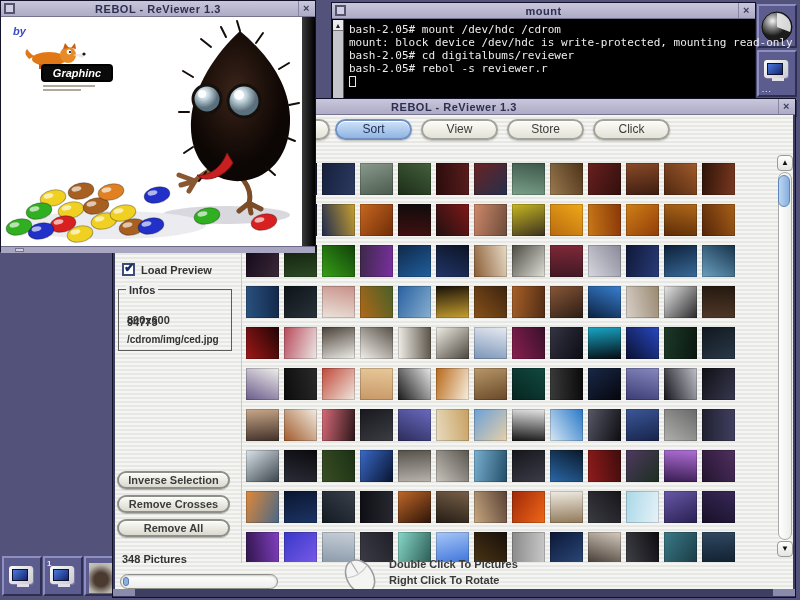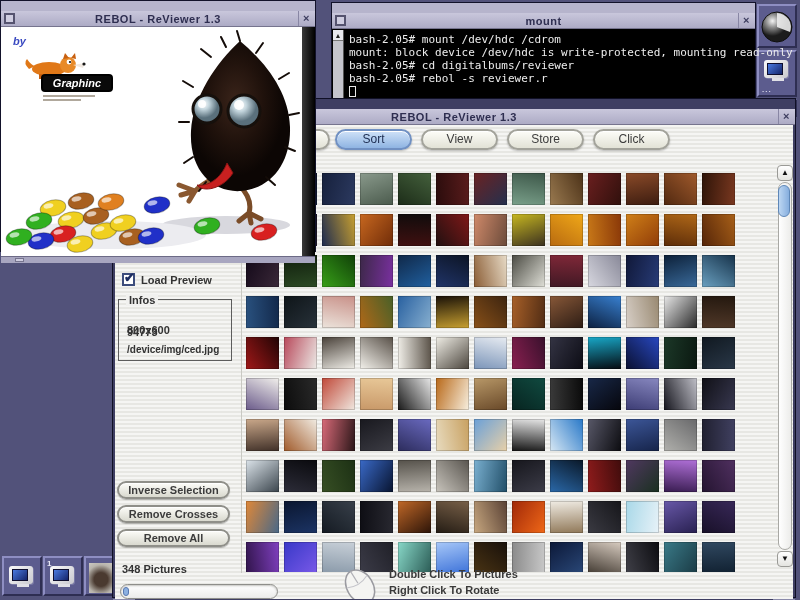--- a/index.html
+++ b/index.html
@@ -5,21 +5,21 @@
   * { margin:0; padding:0; box-sizing:border-box; }
   html,body { width:800px; height:600px; overflow:hidden; }
   body { font-family:"Liberation Sans", sans-serif; }
 
   #desktop { position:relative; width:800px; height:600px; background:#52527a; overflow:hidden; }
 
   
   .win { position:absolute; border:1px solid #12122a; background:#b6b4cc; }
   .titlebar { position:relative; height:16px; background:linear-gradient(#c9c7dc,#adabc5);
               border-bottom:1px solid #76748e; text-align:center;
-              font-size:11px; font-weight:bold; color:#2e2e50; line-height:16px; letter-spacing:.5px;margin-top:10px; }
+              font-size:11px; font-weight:bold; color:#2e2e50; line-height:16px; letter-spacing:.5px; }
   .tb-menu { position:absolute; left:3px; top:2px; width:11px; height:11px;
              border:2px solid #55536f; background:#cfcde0; }
   .tb-close { position:absolute; right:1px; top:0; bottom:0; width:16px;
               border-left:1px solid #8886a4; color:#3c3c5e; font-size:11px; font-weight:bold;
               line-height:15px; text-align:center; cursor:default; }
 
   
   #preview-win { left:0; top:0; width:316px; height:252px; z-index:8; }
   #preview-content { position:relative; width:314px; height:229px; background:#ffffff; overflow:hidden; }
   #preview-bottom { height:7px; background:#a8a6c0; border-top:1px solid #6c6a86; position:relative; }
@@ -34,21 +34,21 @@
   #logo .bnb .b2 { color:#d01818; font-size:24px; }
   #logo .bnb .s  { color:#18a0a0; font-size:13px; }
   #logo .by { color:#3848c0; font-size:11px; font-weight:bold; font-style:italic; margin-left:6px; }
   #brand-box { position:absolute; left:40px; top:47px; width:72px; height:18px; background:#0a0a0a;
                border-radius:4px; border:2px solid #000; color:#fff; font-size:11px; font-weight:bold;
                font-style:italic; text-align:center; line-height:14px; }
   .tinyline { position:absolute; left:42px; height:2px; background:#b0a89c; }
 
   
   #term-win { left:331px; top:2px; width:425px; height:112px; z-index:3; }
-  #term-body { position:relative; width:423px; height:78px; background:#000; }
+  #term-body { position:relative; width:423px; height:95px; background:#000; }
   #term-scroll { position:absolute; left:1px; top:1px; bottom:1px; width:11px;
                  background:#c4c4cc; border-right:1px solid #555; }
   #term-scroll .up { display:block; width:100%; height:11px; background:#e8e8ee;
                      font-size:7px; color:#222; text-align:center; line-height:11px; border-bottom:1px solid #777; }
   #term-text { position:absolute; left:17px; top:4px; font-family:"DejaVu Sans Mono", monospace;
                font-size:11px; line-height:13px; color:#ececec; white-space:pre; }
   #term-cursor { display:inline-block; width:7px; height:11px; border:1px solid #e8e8e8; vertical-align:-2px; }
 
   
   #main-win { left:112px; top:98px; width:684px; height:500px; z-index:5;
@@ -208,21 +208,21 @@
         <div id="chk-row">
           <div id="chk-box">
               <span>✔</span>
             </div>
           <span id="chk-label">Load Preview</span>
         </div>
         <div id="infos-box">
           <span id="infos-legend">Infos</span>
           <span class="info-val" style="top:24px;">800x600</span>
           <span class="info-val" style="top:26px;">94773</span>
-          <span class="info-val" style="top:44px; font-size:10px;">/device/img/ced.jpg</span>
+          <span class="info-val" style="top:44px; font-size:10px;">/cdrom/img/ced.jpg</span>
         </div>
         <div class="side-btn" style="top:216px;">Inverse Selection</div>
         <div class="side-btn" style="top:240px;">Remove Crosses</div>
         <div class="side-btn" style="top:264px;">Remove All</div>
         <span id="pic-count">348 Pictures</span>
       </div>
 
       <div id="grid-viewport">
         <div id="thumb-grid">
             <div class="thumb" style="background: linear-gradient(0deg, rgb(58, 85, 96), rgb(22, 34, 42));"></div>

